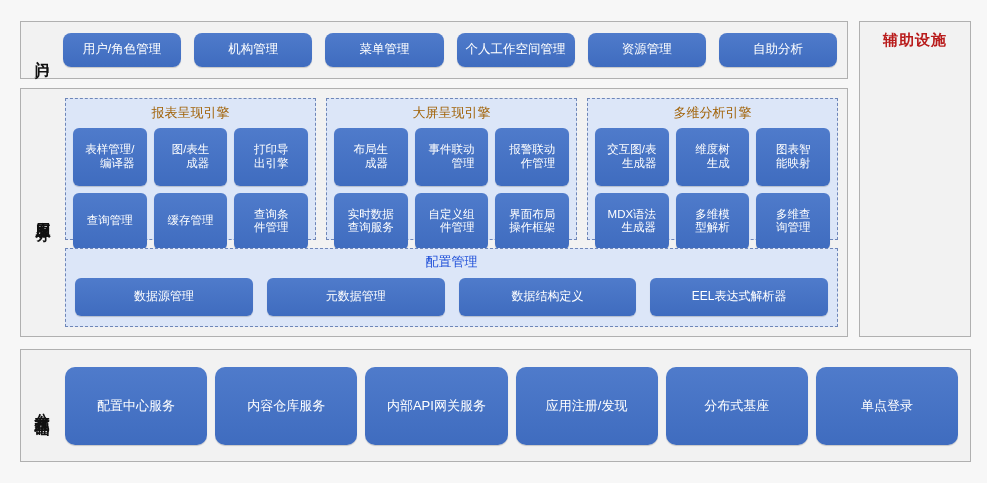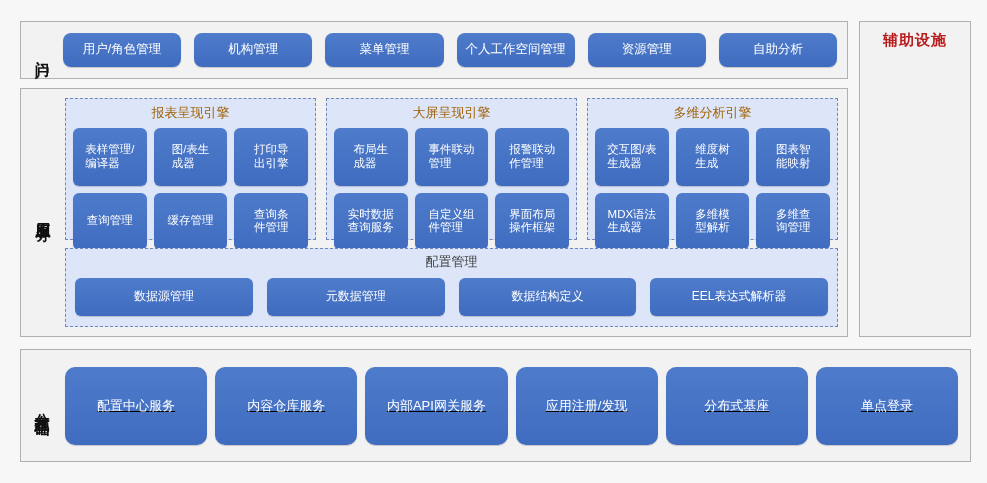--- a/index.html
+++ b/index.html
@@ -54,21 +54,21 @@
 
   
   .btn {
     background: #4472c4;
     background: linear-gradient(180deg, #4f7bcb 0%, #3f6cbf 100%);
     color: #ffffff;
     border-radius: 7px;
     display: flex;
     align-items: center;
     justify-content: center;
-    text-align: left;
+    text-align: right;
     box-sizing: border-box;
     font-size: 12px;
     line-height: 1.22;
     padding: 15px 4px;
     box-shadow: 0 1px 1px rgba(0,0,0,0.18);
     white-space: pre-line;
   }
 
   
   #portal {
@@ -174,21 +174,21 @@
     background: #dce6f8;
     box-sizing: border-box;
     flex: 1 1 auto;
     display: flex;
     flex-direction: column;
     align-items: center;
     padding: 4px 9px 9px 9px;
   }
   .config-title {
     font-size: 13px;
-    color: #404040;
+    color: #1d4ed8;
     margin-bottom: 5px;
   }
   .config-row {
     display: flex;
     gap: 14px;
     width: 100%;
     flex: 1 1 auto;
     align-items: center;
   }
   .config-row .btn {
@@ -203,21 +203,20 @@
     left: 20px; top: 349px;
     width: 951px; height: 113px;
   }
   #dist .side-label { width: 42px; }
   #dist .dist-btns {
     flex: 1 1 auto;
     display: flex;
     align-items: center;
     gap: 8px;
     padding: 0 12px 0 2px;
-    text-decoration: underline;
   }
   #dist .btn {
     flex: 1 1 0;
     height: 78px;
     font-size: 13px;
     border-radius: 10px;
   }
 </style>
 </head>
 <body>

